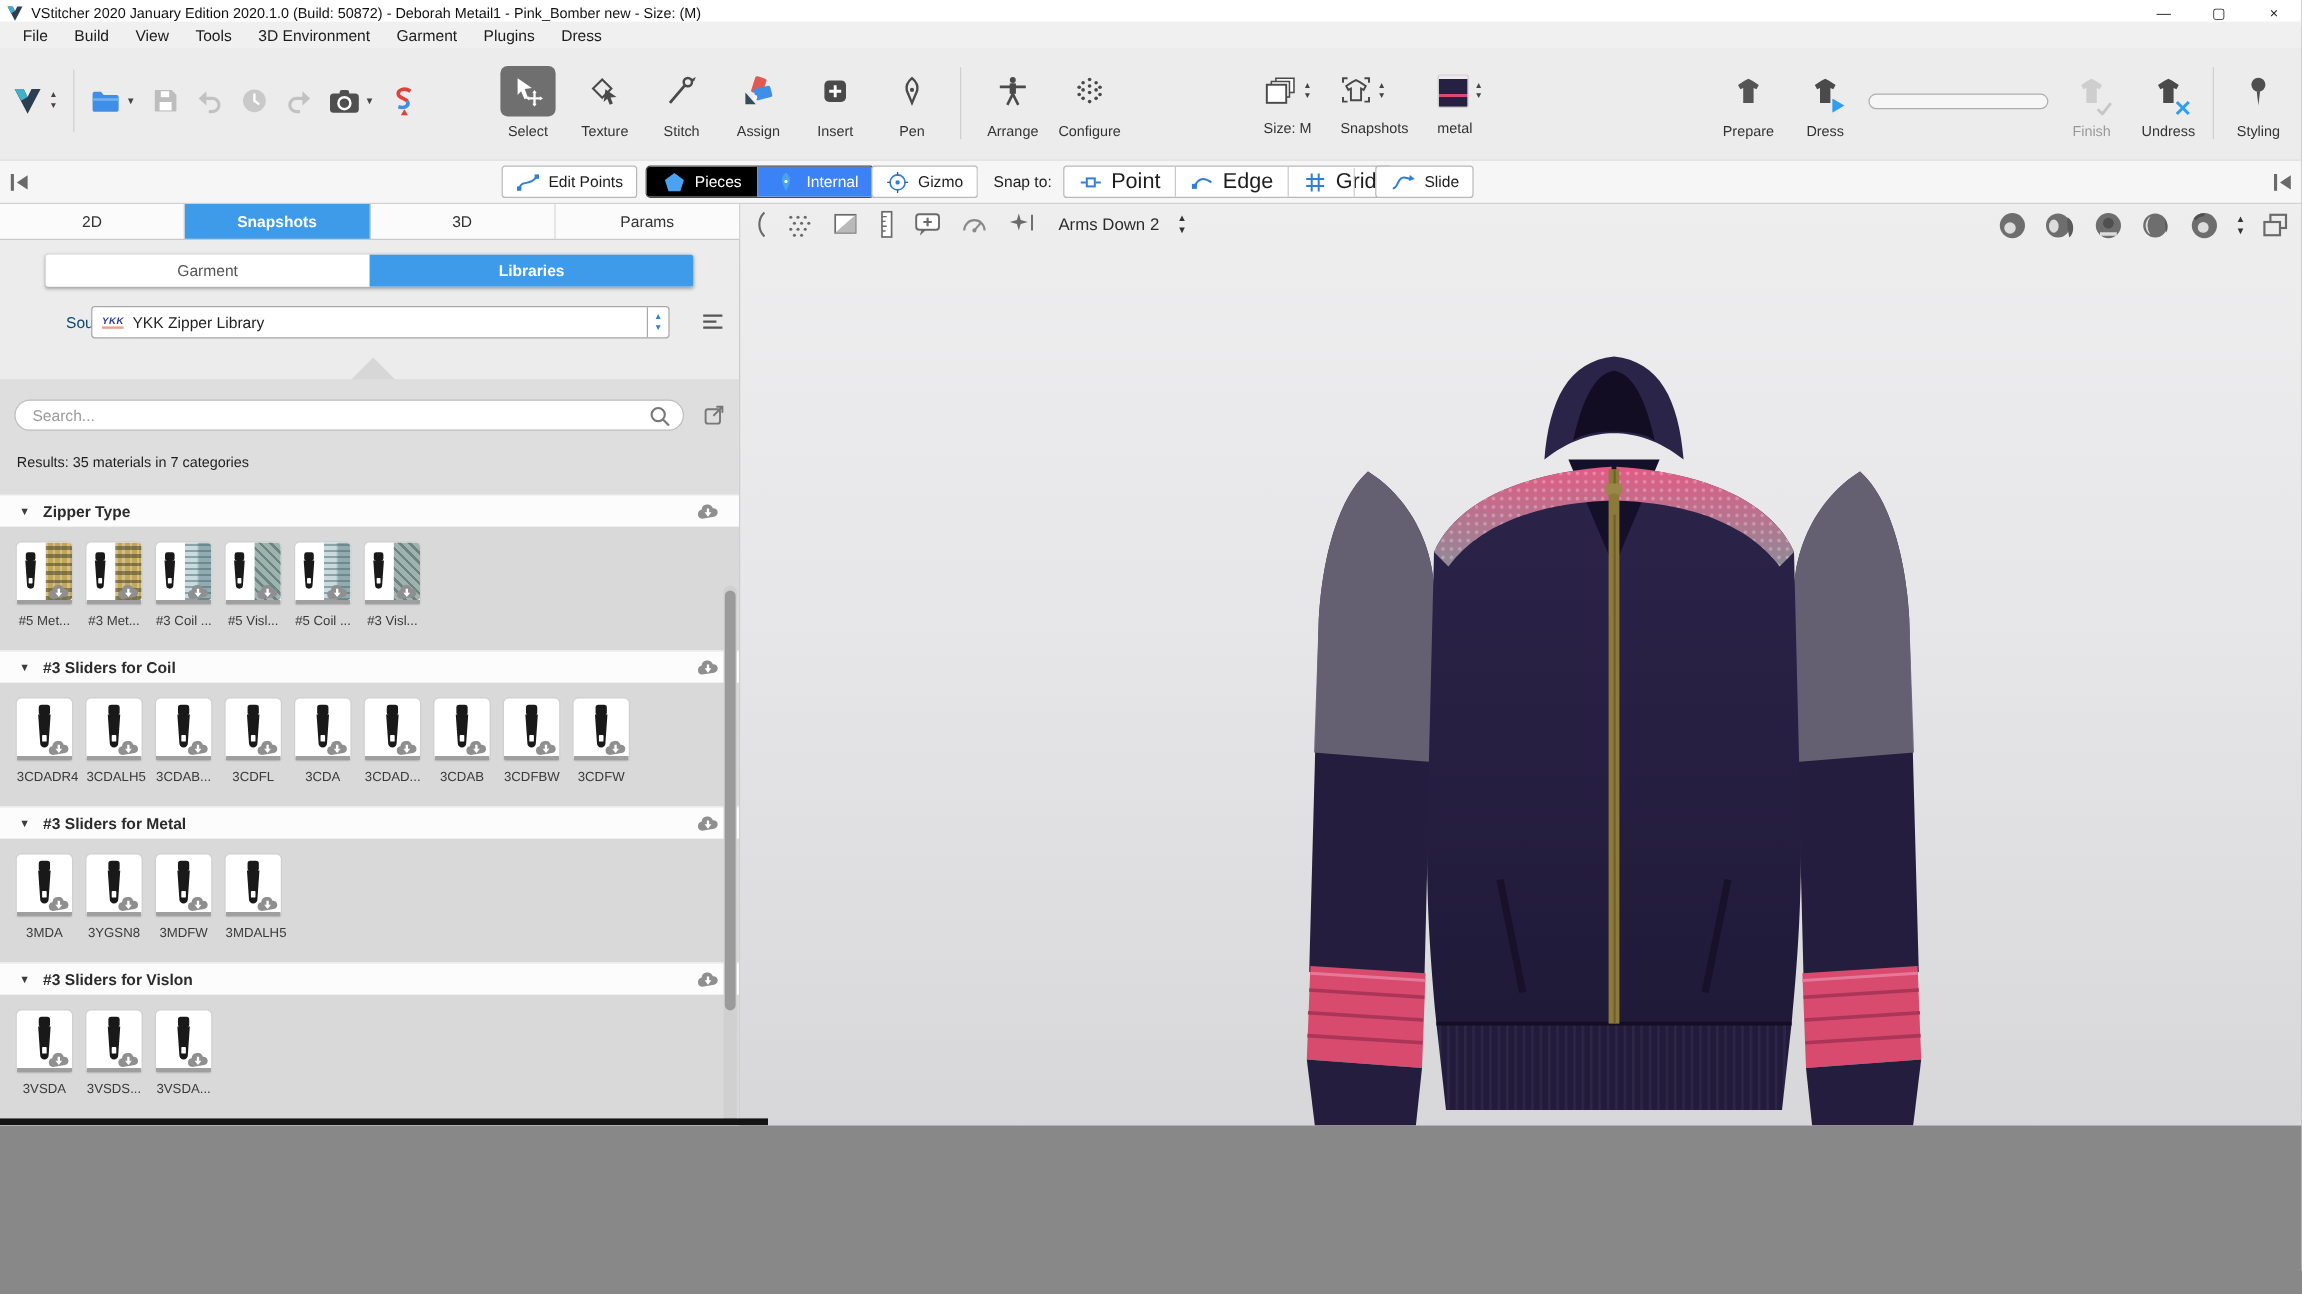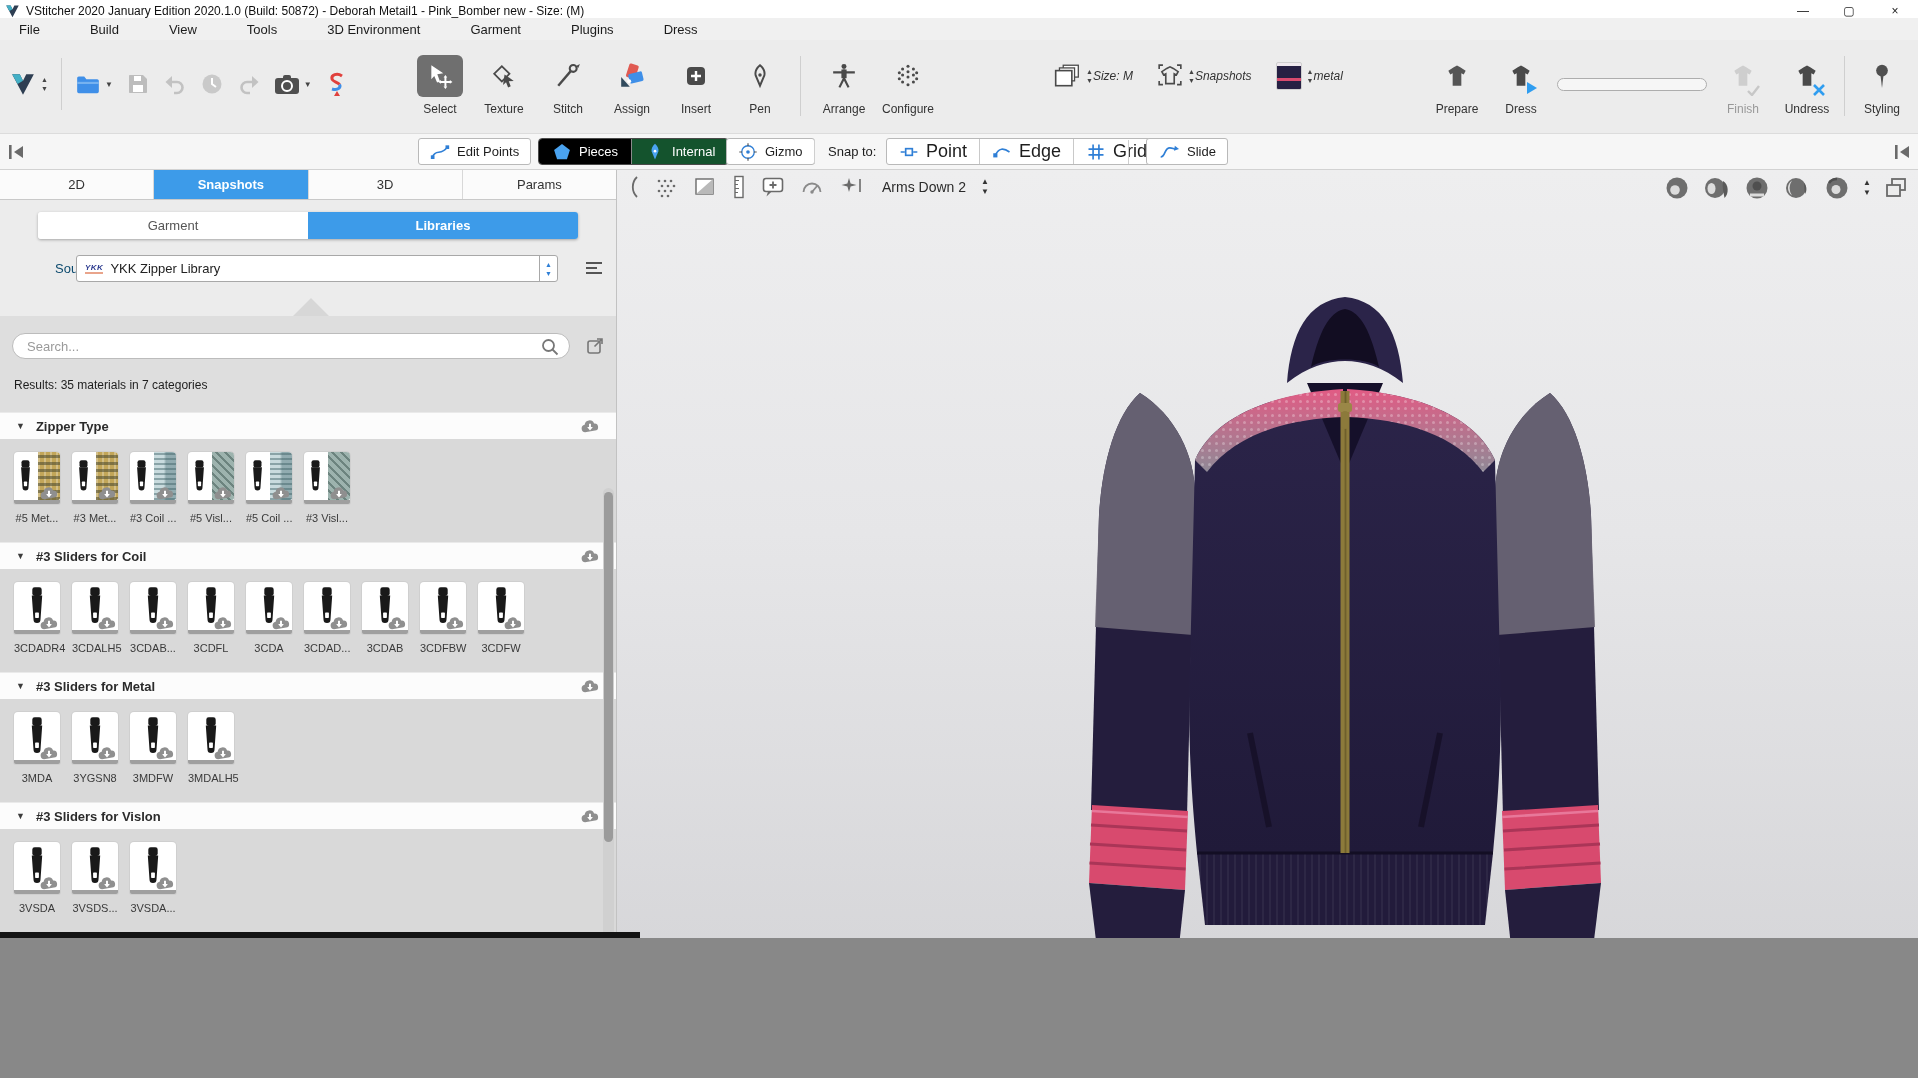--- a/index.html
+++ b/index.html
@@ -7,51 +7,51 @@
   .app{position:relative;width:1918px;height:938px;background:#ececec;overflow:hidden;}
 
   
   .titlebar{position:absolute;left:0;top:0;width:100%;height:22px;background:#fff;display:flex;align-items:center;border-bottom:1px solid #e4e4e4;}
   .titlebar .tlogo{width:15px;height:14px;margin:0 6px 0 5px;}
   .title-text{font-size:12px;color:#111;white-space:nowrap;}
   .win-controls{position:absolute;right:0;top:0;height:22px;display:flex;}
   .winbtn{width:46px;height:22px;display:flex;align-items:center;justify-content:center;font-size:12px;color:#222;}
 
   
-  .menubar{position:absolute;left:0;top:18px;width:100%;height:22px;background:#f0f0f0;display:flex;align-items:center;padding-left:8px;gap:28px;}
+  .menubar{position:absolute;left:0;top:18px;width:100%;height:22px;background:#f0f0f0;display:flex;align-items:center;padding-left:8px;}
   .menu-item{font-size:13px;color:#1c1c1c;padding:0 11px;height:100%;display:flex;align-items:center;}
 
   
   .toolbar{position:absolute;left:0;top:44px;width:100%;height:90px;background:#ececec;border-bottom:1px solid #dcdcdc;}
   .vdiv{position:absolute;top:12px;height:60px;width:1px;background:#cfcfcf;}
   .tb-file{position:absolute;left:10px;top:16px;display:flex;align-items:center;gap:13px;height:48px;color:#4a4a4a;}
   .chevcol{display:flex;flex-direction:column;gap:2px;font-size:7px;color:#444;line-height:1;}
   .tbtn{width:64px;display:flex;flex-direction:column;align-items:center;color:#333;}
   .tbtn .ic{height:48px;display:flex;align-items:center;justify-content:center;color:#4a4a4a;}
   .tbtn .ic.active{background:#6f6f6f;border-radius:6px;width:46px;height:42px;margin-top:3px;margin-bottom:3px;color:#fff;}
   .tbtn .lbl{font-size:12px;margin-top:2px;white-space:nowrap;}
   .tbtn.disabled{opacity:.45;}
   .tb-modes{position:absolute;left:408px;top:8px;display:flex;}
   .tb-env{position:absolute;left:812px;top:8px;display:flex;}
   .tb-sel{position:absolute;left:1053px;top:8px;display:flex;gap:24px;}
-  .selbtn{display:flex;flex-direction:row;align-items:center;color:#333;font-style:italic;}
+  .selbtn{display:flex;flex-direction:column;align-items:flex-start;color:#333;}
   .selbtn .icrow{height:48px;display:flex;align-items:center;gap:5px;}
   .mini-thumb{width:26px;height:28px;border:1px solid #cfcfcf;background:linear-gradient(#efe9ee 0 12%, #262043 12% 58%, #d84a6e 58% 70%, #262043 70% 100%);border-radius:2px;}
   .tb-act{position:absolute;left:1425px;top:8px;display:flex;align-items:flex-start;}
   .progress-pill{width:150px;height:13px;border:1px solid #adadad;border-radius:7px;background:#f6f6f6;margin:26px 4px 0 4px;}
   .tb-act .vdiv2{width:1px;height:60px;background:#cfcfcf;margin:4px 5px 0 5px;}
 
   
   .editbar{position:absolute;left:0;top:134px;width:100%;height:36px;background:#f6f6f6;border-bottom:1px solid #d2d2d2;}
   .ebtn{display:flex;align-items:center;gap:7px;background:#fff;border:1px solid #b9b9b9;border-radius:3px;height:27px;padding:0 11px;font-size:13px;color:#1d1d1d;position:absolute;top:4px;}
   .eb-collapse{position:absolute;top:8px;width:20px;height:20px;}
   .toggle{position:absolute;left:538px;top:4px;height:27px;display:flex;border-radius:4px;overflow:hidden;border:1px solid #4a4a4a;}
   .tseg{display:flex;align-items:center;gap:7px;padding:0 13px;color:#fff;font-size:13px;}
   .tseg.pieces{background:#000000;}
-  .tseg.internal{background:#14532d;border-left:1px solid #8a8a8a;}
+  .tseg.internal{background:#3b82f6;border-left:1px solid #8a8a8a;}
   .snap-label{position:absolute;left:828px;top:10px;font-size:13px;color:#1d1d1d;}
   .seg-group{position:absolute;left:886px;top:4px;display:flex;border:1px solid #b9b9b9;border-radius:3px;overflow:hidden;height:27px;background:#fff;}
   .seg-btn{display:flex;align-items:center;gap:7px;padding:0 12px;font-size:18px;color:#1d1d1d;border-right:1px solid #c9c9c9;}
   .seg-btn:last-child{border-right:none;}
   .ediv{position:absolute;top:6px;height:24px;width:1px;background:#cfcfcf;}
 
   
   .main{position:absolute;left:0;top:170px;width:100%;height:908px;}
 
   

